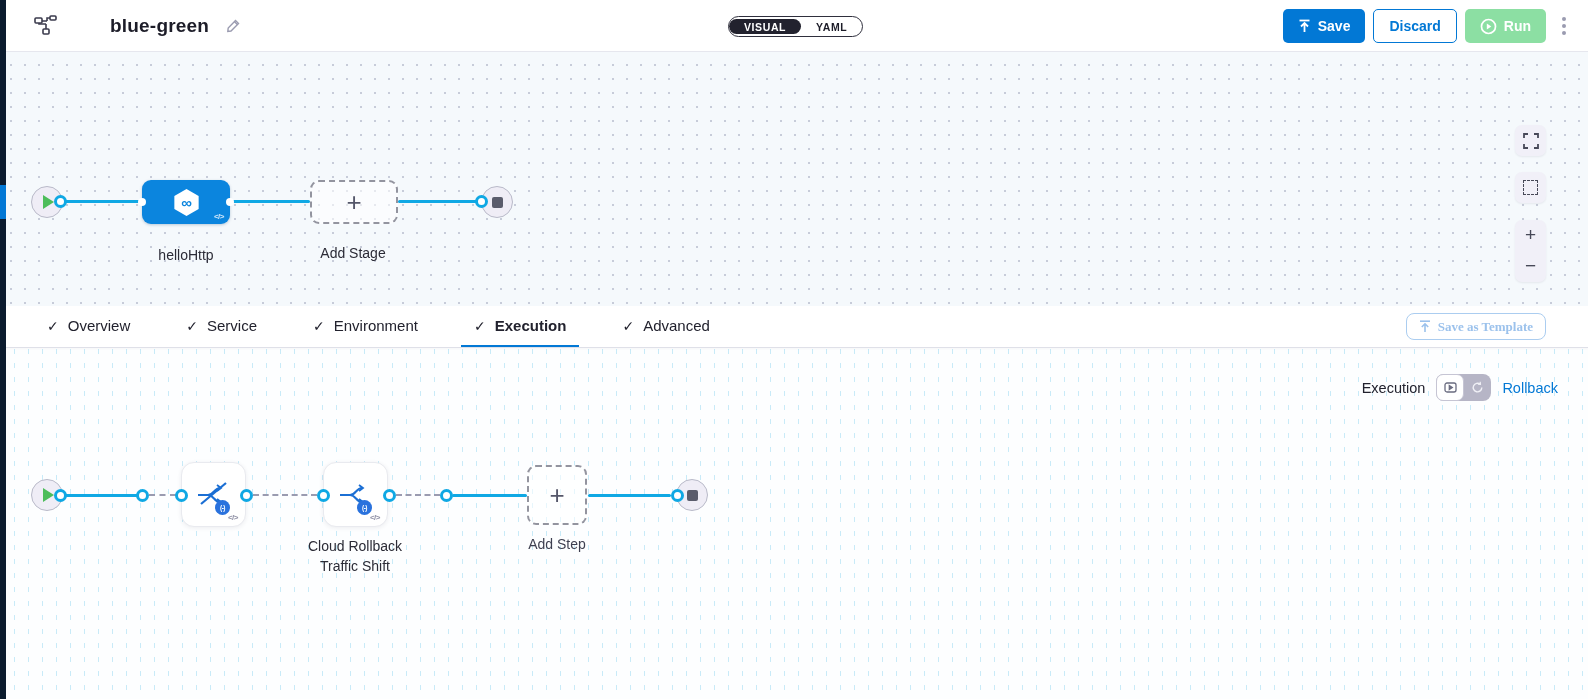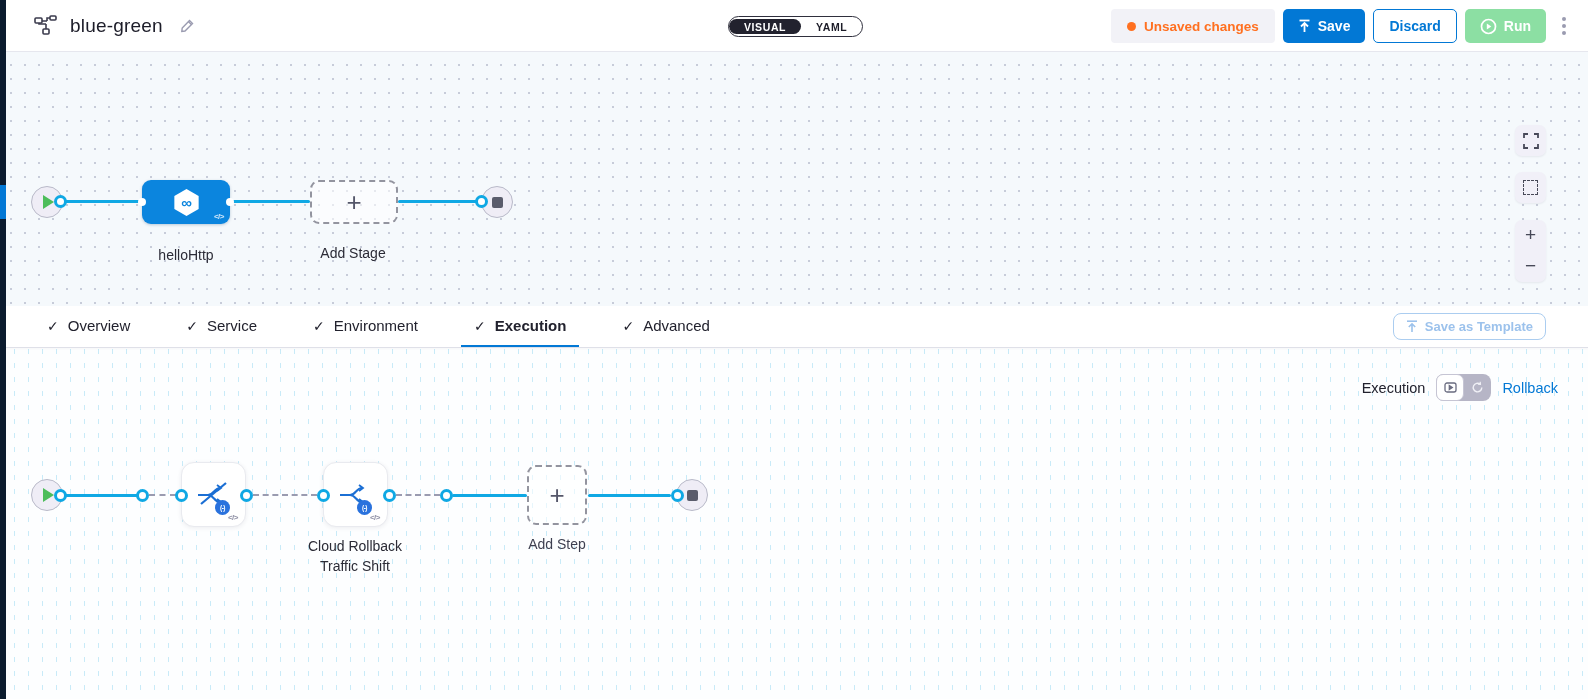--- a/index.html
+++ b/index.html
@@ -6,21 +6,21 @@
   html,body { width:1588px; height:699px; overflow:hidden; }
   body { font-family:"Liberation Sans","DejaVu Sans",sans-serif; background:#fff; position:relative; }
 
   
   .left-strip { position:absolute; left:0; top:0; width:6px; height:699px; background:#0b1b2e; z-index:50; }
   .left-strip .active-seg { position:absolute; left:0; top:185px; width:6px; height:34px; background:#0278d5; }
 
   
   .header { position:absolute; left:0; top:0; width:1588px; height:52px; background:#fff; border-bottom:1px solid #e6e7ee; display:flex; align-items:center; z-index:40; }
   .header-left { display:flex; align-items:center; gap:12px; margin-left:34px; }
-  .page-title { font-size:19px; font-weight:normal; color:#1c1c28; letter-spacing:.2px; }
+  .page-title { font-size:19px; font-weight:bold; color:#1c1c28; letter-spacing:.2px;margin-left:40px; }
   .edit-icon { color:#9a9bb0; margin-left:4px; cursor:pointer; display:flex; }
 
   .view-toggle { position:absolute; left:728px; top:16px; height:21px; display:flex; align-items:center; border:1.5px solid #2f2f3d; border-radius:11px; background:#fff; overflow:hidden; }
   .view-toggle .seg { font-size:10.5px; font-weight:bold; letter-spacing:.6px; padding:0 15px; height:15px; display:flex; align-items:center; color:#1c1c28; cursor:pointer; }
   .view-toggle .seg.active { background:#22222e; color:#fff; border-radius:10px; }
 
   .header-right { position:absolute; right:14px; top:9px; display:flex; align-items:center; gap:8px; }
   .unsaved-pill { background:#f2f2f7; border-radius:4px; height:34px; display:flex; align-items:center; gap:8px; padding:0 16px; }
   .unsaved-dot { width:9px; height:9px; border-radius:50%; background:#ff7020; }
   .unsaved-text { color:#ff7020; font-weight:bold; font-size:13.5px; }
@@ -64,21 +64,21 @@
   .canvas-btn { position:absolute; left:1515px; width:31px; height:31px; background:#f1f0f8; border-radius:7px; display:flex; align-items:center; justify-content:center; cursor:pointer; box-shadow:0 1px 2px rgba(40,41,61,.08); }
   .zoom-panel { position:absolute; left:1515px; width:31px; height:62px; background:#f1f0f8; border-radius:7px; display:flex; flex-direction:column; align-items:center; justify-content:space-between; padding:3px 0; box-shadow:0 1px 2px rgba(40,41,61,.08); }
   .zoom-panel .zbtn { font-size:19px; color:#474958; font-weight:200; cursor:pointer; line-height:1.3; }
   .select-sq { width:15px; height:15px; border:1.6px dashed #474958; }
 
   
   .tab-bar { position:absolute; left:0; top:306px; width:1588px; height:42px; background:#fff; border-bottom:1px solid #dfe0e8; display:flex; align-items:stretch; padding-left:34px; z-index:30; box-shadow:0 1px 2px rgba(40,41,61,.04); }
   .tab { display:flex; align-items:center; gap:9px; font-size:15px; color:#22222e; padding:0 13px; margin-right:30px; cursor:pointer; border-bottom:2.5px solid transparent; }
   .tab .check { color:#22222e; font-size:14px; }
   .tab.active { font-weight:bold; border-bottom-color:#0278d5; }
-  .save-template-btn { position:absolute; right:42px; top:7px; height:27px; border:1px solid #abcdf0; border-radius:8px; background:#fff; color:#9cc2ec; font-size:13px; font-weight:bold; display:flex; align-items:center; gap:7px; padding:0 12px; cursor:pointer; }
+  .save-template-btn { position:absolute; right:42px; top:7px; height:27px; border:1px solid #abcdf0; border-radius:8px; background:#fff; color:#9cc2ec; font-size:13px; font-weight:bold; display:flex; align-items:center; gap:7px; padding:0 12px; cursor:pointer;font-family:Liberation Serif, serif; }
 
   
   .exec-row { position:absolute; top:26px; right:30px; display:flex; align-items:center; gap:11px; }
   .exec-label { font-size:14.5px; color:#22222e; }
   .exec-toggle { width:55px; height:27px; background:#b6b5c6; border-radius:8px; display:flex; align-items:center; cursor:pointer; }
   .exec-toggle .tseg-on { width:28px; height:27px; background:#fff; border:1px solid #c6c5d4; border-radius:7px; display:flex; align-items:center; justify-content:center; }
   .exec-toggle .tseg-off { flex:1; display:flex; align-items:center; justify-content:center; }
   .rollback-link { font-size:14.5px; color:#0278d5; cursor:pointer;text-align:right; }
 
   
@@ -113,24 +113,20 @@
       </svg>
     </span>
   </div>
 
   <div class="view-toggle">
     <span class="seg active">VISUAL</span>
     <span class="seg">YAML</span>
   </div>
 
   <div class="header-right">
-    <div class="unsaved-pill">
-      <span class="unsaved-dot"></span>
-      <span class="unsaved-text">Unsaved changes</span>
-    </div>
     <div class="btn btn-save">
       <span style="display:flex;">
         <svg width="13" height="14" viewBox="0 0 13 14" fill="none" stroke="#fff" stroke-width="1.8">
           <path d="M1.5 1.5 h10"></path>
           <path d="M6.5 13 V4.5 M3 7.5 L6.5 4 L10 7.5"></path>
         </svg>
       </span>
       <span>Save</span>
     </div>
     <div class="btn btn-discard">

